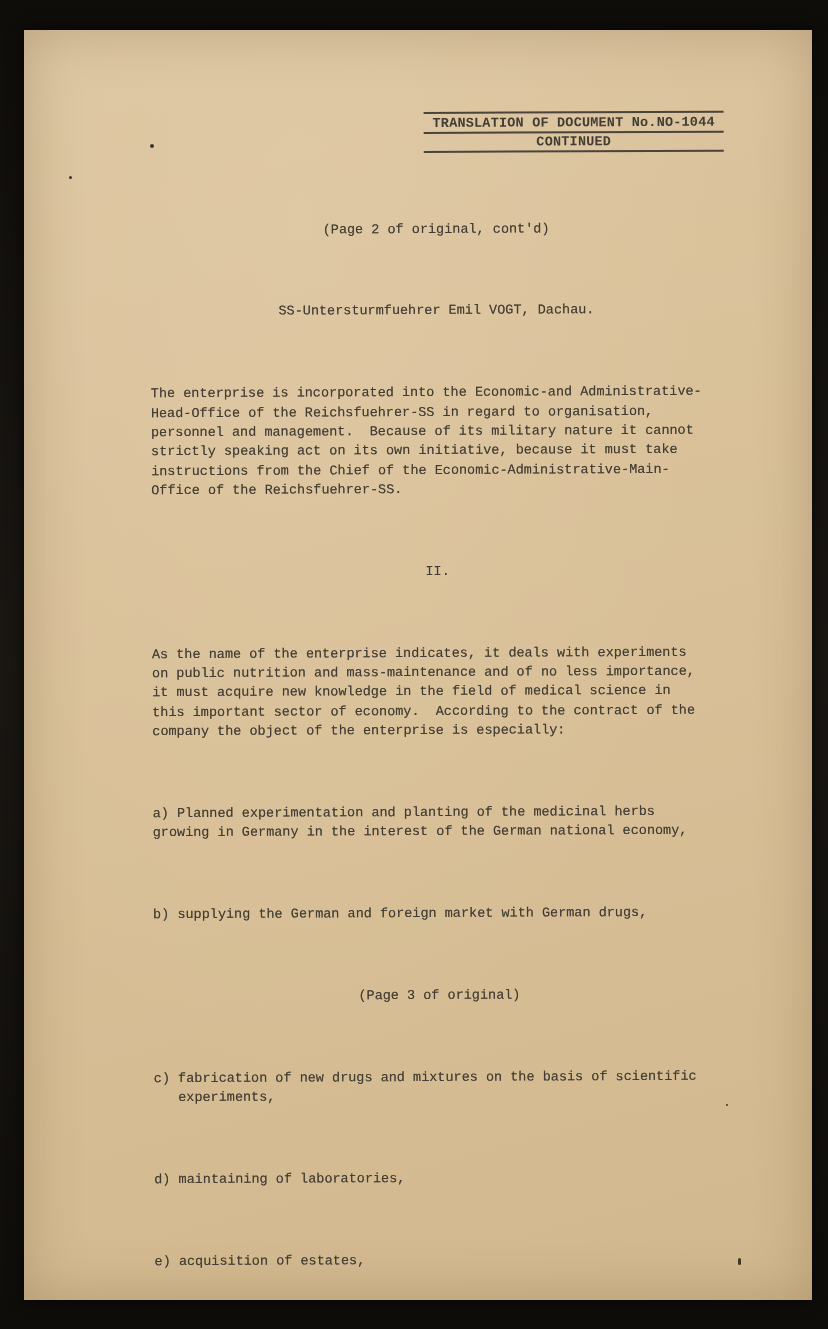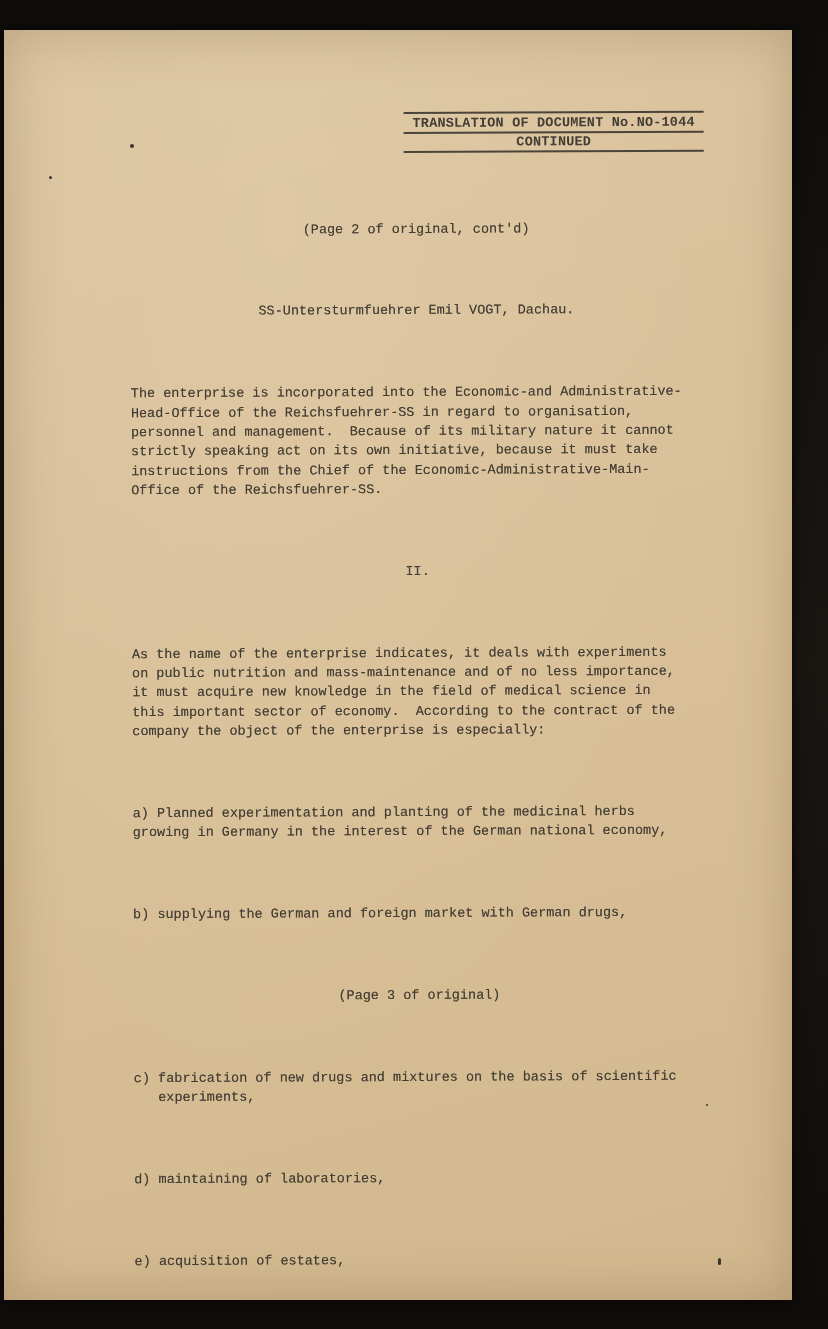--- a/index.html
+++ b/index.html
@@ -10,21 +10,21 @@
   .scan {
     position: relative;
     width: 828px;
     height: 1329px;
     background: linear-gradient(180deg, #0f0d0a 0%, #1a1713 50%, #0f0d0a 100%);
     overflow: hidden;
     font-family: "Liberation Mono", "DejaVu Sans Mono", monospace;
   }
   .paper {
     position: absolute;
-    left: 4px;
+    left: 24px;
     top: 30px;
     width: 788px;
     height: 1270px;
     background:
       radial-gradient(ellipse at 35% 15%, rgba(255,245,220,0.10), transparent 60%),
       linear-gradient(165deg, #dcc5a0 0%, #d8bf97 55%, #d2b88e 100%);
     box-shadow:
       inset 0 0 55px rgba(96,72,40,0.28),
       0 0 14px rgba(0,0,0,0.75);
     color: #423d34;

